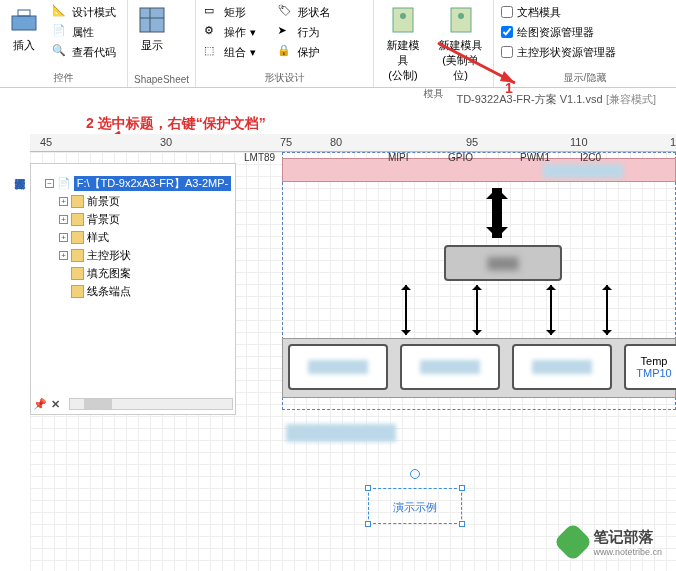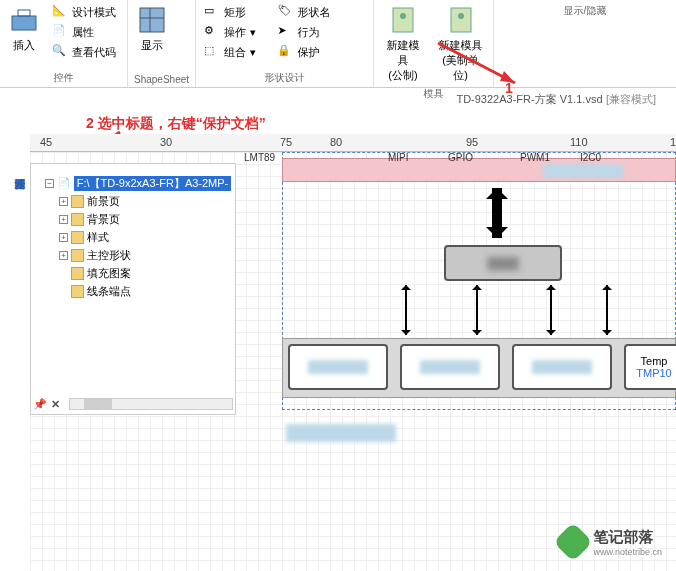--- a/index.html
+++ b/index.html
@@ -169,20 +169,36 @@
             </svg>
           </span>
         <span style="white-space:pre-line;text-align:center">新建模具
 (美制单位)</span>
       </div>
     </div>
     <div class="rgrp-label">模具</div>
   </div>
 
   <div class="rgrp" style="flex:1;border-right:none">
+    <div class="rgrp-body">
+      <div class="col">
+        <label class="chk">
+            <input type="checkbox" style="">
+            <span>文档模具</span>
+          </label>
+        <label class="chk">
+            <input type="checkbox" checked="" style="">
+            <span>绘图资源管理器</span>
+          </label>
+        <label class="chk">
+            <input type="checkbox" style="">
+            <span>主控形状资源管理器</span>
+          </label>
+      </div>
+    </div>
     <div class="rgrp-label">显示/隐藏</div>
   </div>
 </div>
 
 <div class="docbar">
   <span>TD-9322A3-FR-方案 V1.1.vsd</span>
   <span class="compat">[兼容模式]</span>
 </div>
 
 <div class="anno anno1">1</div>
@@ -243,20 +259,28 @@
   <div class="box wh" style="left:482px;top:192px;width:100px;height:46px">
       <div class="lit" style="position:relative;width:60px"></div>
     </div>
   <div class="box wh" style="left:594px;top:192px;width:60px;height:46px;flex-direction:column">
     <span>Temp</span>
     <span style="color:#2a6fd6">TMP10</span>
   </div>
 
   <div class="lit" style="left:256px;top:272px;width:110px;height:18px"></div>
 
+  <div class="demo-sel" style="left:338px;top:336px">
+    <span>演示示例</span>
+    <div class="rot"></div>
+    <div class="h" style="left:-4px;top:-4px"></div>
+    <div class="h" style="right:-4px;top:-4px"></div>
+    <div class="h" style="left:-4px;bottom:-4px"></div>
+    <div class="h" style="right:-4px;bottom:-4px"></div>
+  </div>
 </div>
 
 <div class="tree">
   <div class="tree-top"></div>
   <ul>
     <li>
         <span class="exp">−</span>
         <span>📄</span>
         <span class="sel">F:\【TD-9x2xA3-FR】A3-2MP-</span>
       </li>

